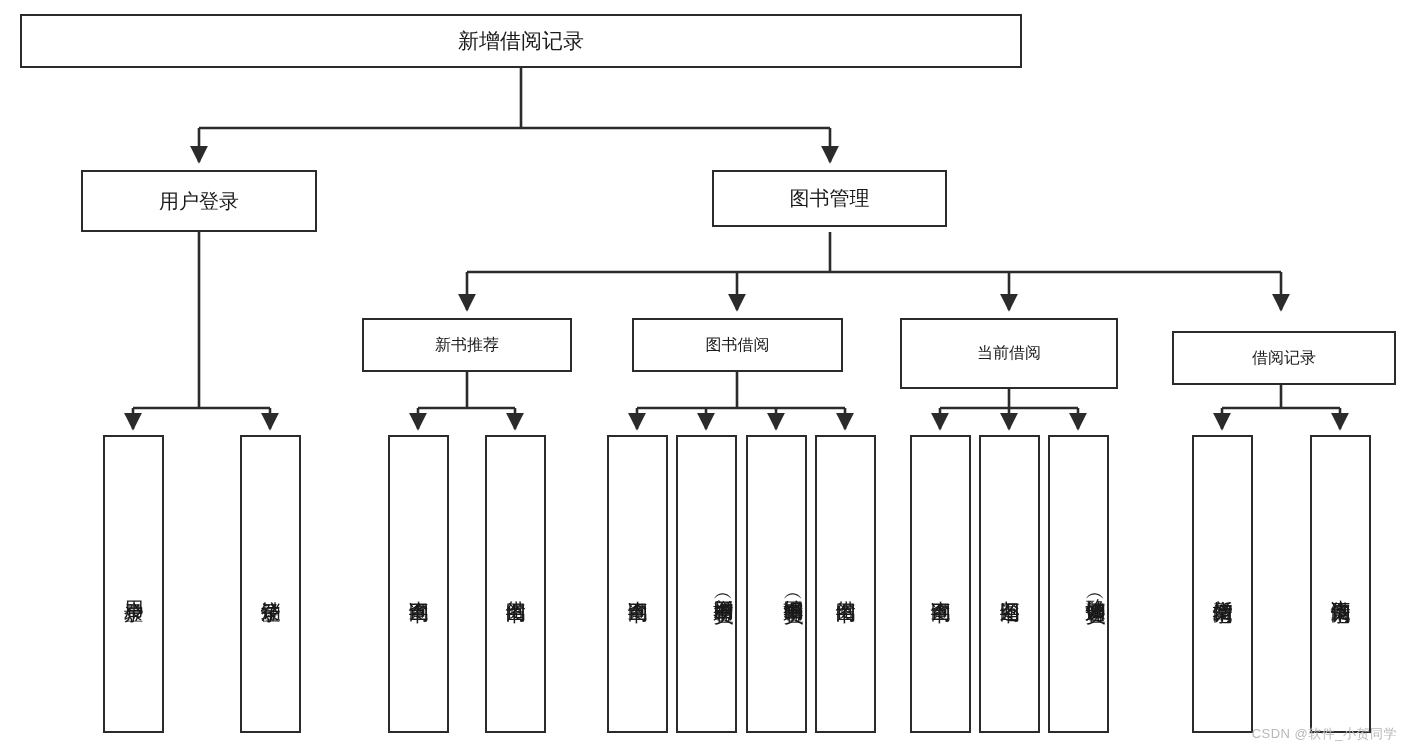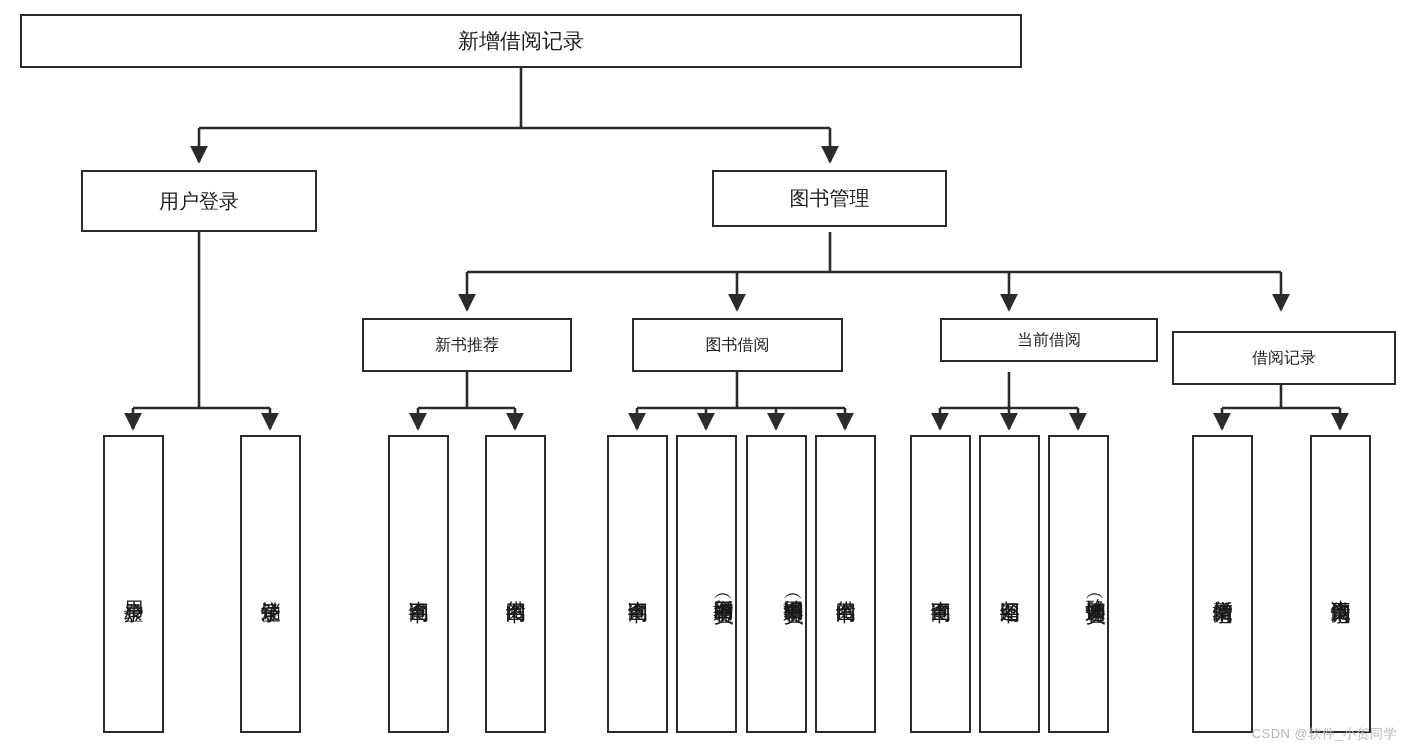--- a/index.html
+++ b/index.html
@@ -113,21 +113,21 @@
   <div class="node lvl2" style="left:712px;top:170px;width:235px;height:57px;">
     <span>图书管理</span>
   </div>
 
   <div class="node lvl3" style="left:362px;top:318px;width:210px;height:54px;">
     <span>新书推荐</span>
   </div>
   <div class="node lvl3" style="left:632px;top:318px;width:211px;height:54px;font-family:Liberation Serif, serif;">
     <span>图书借阅</span>
   </div>
-  <div class="node lvl3" style="left:940px;top:318px;width:218px;height:44px;">
+  <div class="node lvl3" style="left:900px;top:318px;width:218px;height:71px;">
     <span>当前借阅</span>
   </div>
   <div class="node lvl3" style="left:1172px;top:331px;width:224px;height:54px;">
     <span>借阅记录</span>
   </div>
 
   <div class="node leaf midalign" style="left:103px;top:435px;width:61px;height:298px;">
     <span>用户登录</span>
   </div>
   <div class="node leaf midalign" style="left:240px;top:435px;width:61px;height:298px;">

